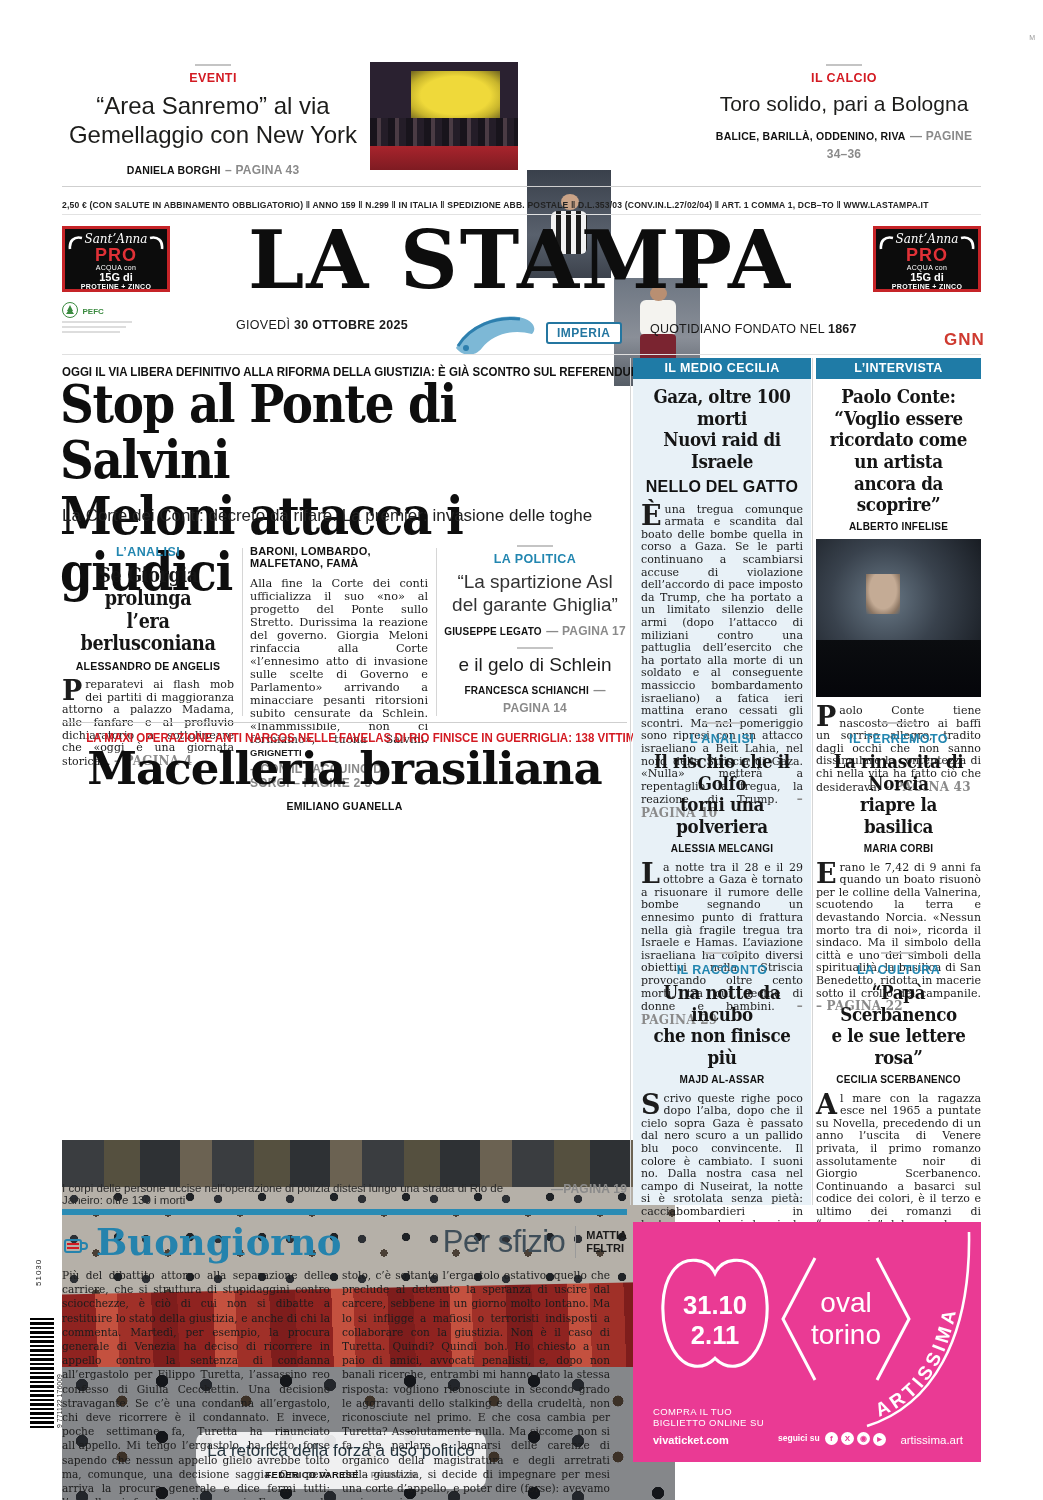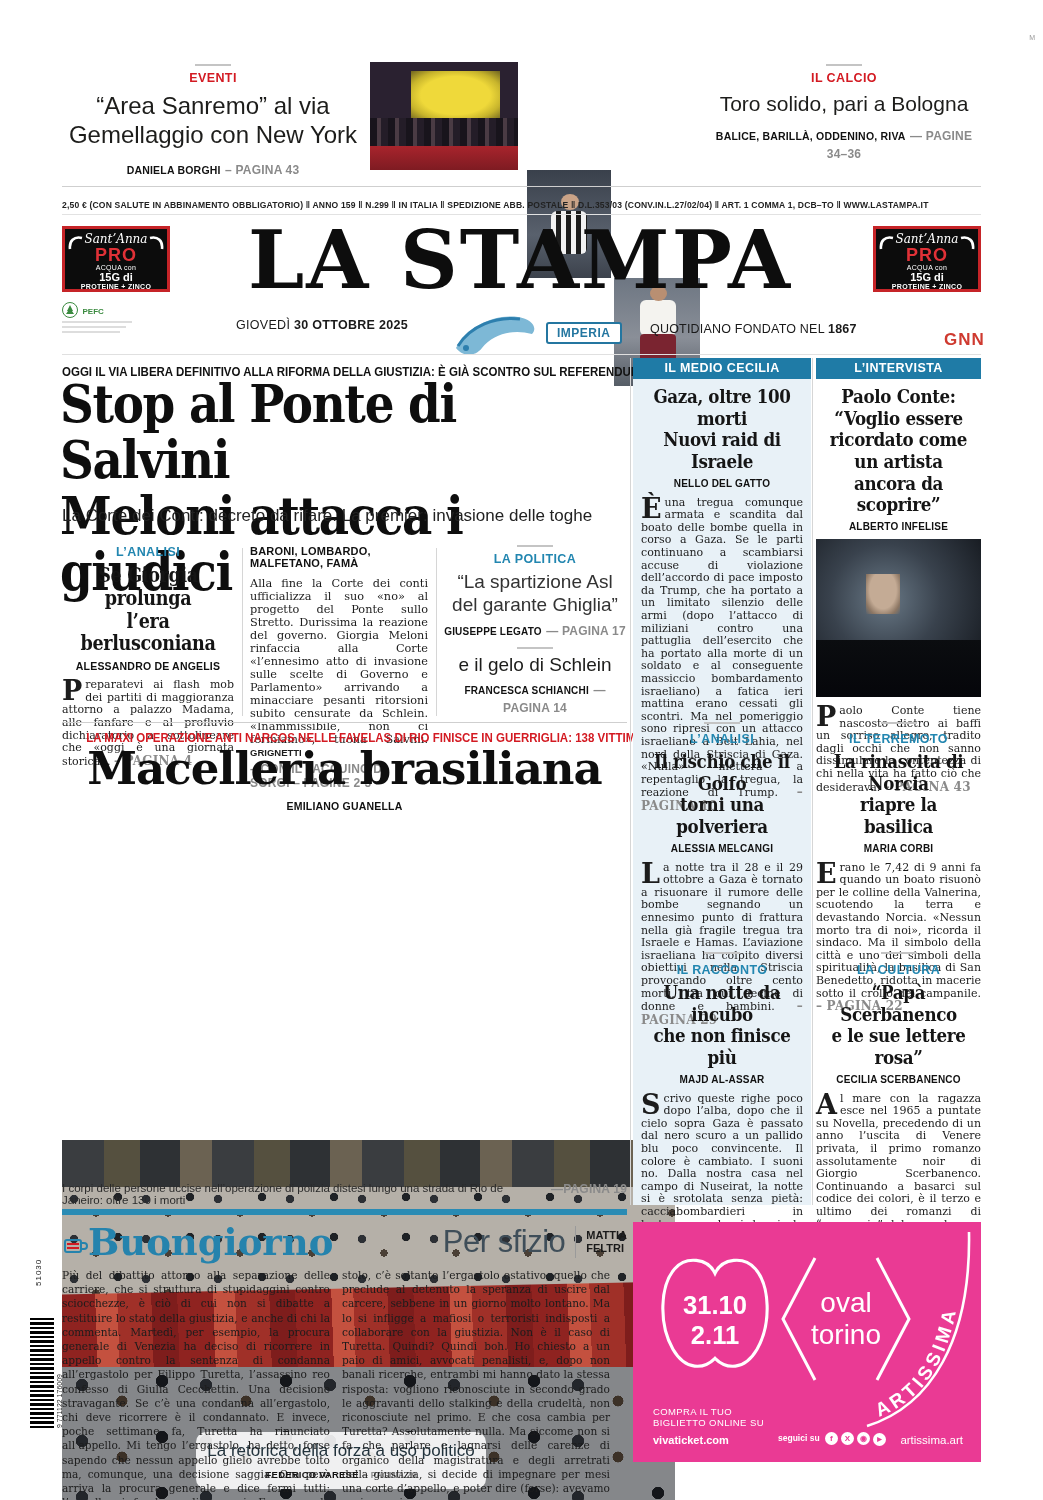--- a/index.html
+++ b/index.html
@@ -241,21 +241,21 @@
   <div class="a" style="left:633px;top:358px;width:178px;height:847px;background:var(--panel)"></div>
   <div class="a vrule" style="left:630px;top:358px;height:847px"></div>
   <div class="a vrule" style="left:812px;top:358px;height:847px"></div>
 
   <div class="a ctr" style="left:633px;top:358px;width:178px;padding:0 8px">
     <div class="bar-label" style="margin:0 -8px">IL MEDIO CECILIA</div>
     <div class="col-title" style="font-size:19px;margin-top:7px">
       <span class="tl">Gaza, oltre 100 morti</span>
       <span class="tl">Nuovi raid di Israele</span>
     </div>
-    <div class="byline" style="margin:5px 0 8px;font-size:10px">NELLO DEL GATTO</div>
+    <div class="byline" style="margin:5px 0 8px;font-size:16px">NELLO DEL GATTO</div>
     <p class="col-body dc jst" style="margin:0">
       <span>È una tregua comunque armata e scandita dal boato delle bombe quella in corso a Gaza. Se le parti continuano a scambiarsi accuse di violazione dell’accordo di pace imposto da Trump, che ha portato a un limitato silenzio delle armi (dopo l’attacco di miliziani contro una pattuglia dell’esercito che ha portato alla morte di un soldato e al conseguente massiccio bombardamento israeliano) a fatica ieri mattina erano cessati gli scontri. Ma nel pomeriggio sono ripresi con un attacco israeliano a Beit Lahia, nel nord della Striscia di Gaza. «Nulla» metterà a repentaglio la tregua, la reazione di Trump.</span>
       <span class="pageref">– PAGINA 10</span>
     </p>
   </div>
 
   <div class="a mini-rule" style="left:704px;top:722px"></div>
   <div class="a ctr" style="left:633px;top:732px;width:178px;padding:0 8px">
     <div class="lbl-blue">L’ANALISI</div>
     <div class="col-title" style="font-size:19px;margin-top:5px">
@@ -327,21 +327,21 @@
 
   <div class="a" style="left:62px;top:1209px;width:565px;height:6px;background:#2a8bb4"></div>
 
   <div class="a" style="left:62px;top:1224px;width:565px;display:flex;align-items:flex-start">
     <svg width="26" height="26" viewBox="0 0 26 26" style="margin-top:8px">
       <rect x="3" y="8" width="16" height="12" rx="2" fill="none" stroke="#2583ad" stroke-width="2"></rect>
       <path d="M19,11 h3 a2,2 0 0 1 0,6 h-3" fill="none" stroke="#2583ad" stroke-width="2"></path>
       <line x1="5" y1="12" x2="17" y2="12" stroke="#d31a22" stroke-width="2"></line>
       <line x1="5" y1="16" x2="17" y2="16" stroke="#d31a22" stroke-width="2"></line>
     </svg>
-    <div class="serif" style="font-size:37px;font-weight:700;color:#2583ad;line-height:1">Buongiorno</div>
+    <div class="serif" style="font-size:37px;font-weight:700;color:#2583ad;margin-left:8px;line-height:1">Buongiorno</div>
     <div style="margin-left:auto;display:flex;align-items:center">
       <div style="font-size:31px;color:#3f4e59;letter-spacing:-.5px">Per sfizio</div>
       <div style="width:1px;height:32px;background:#9a9a9a;margin:0 10px"></div>
       <div style="font-size:11px;font-weight:bold;line-height:1.2">
         <span style="display:block">MATTIA</span>
         <span style="display:block">FELTRI</span>
       </div>
     </div>
   </div>
 

